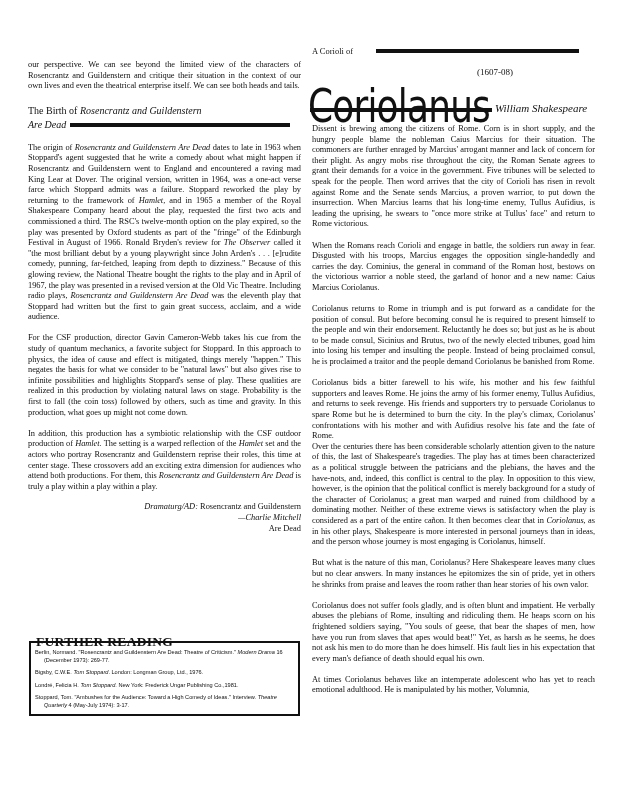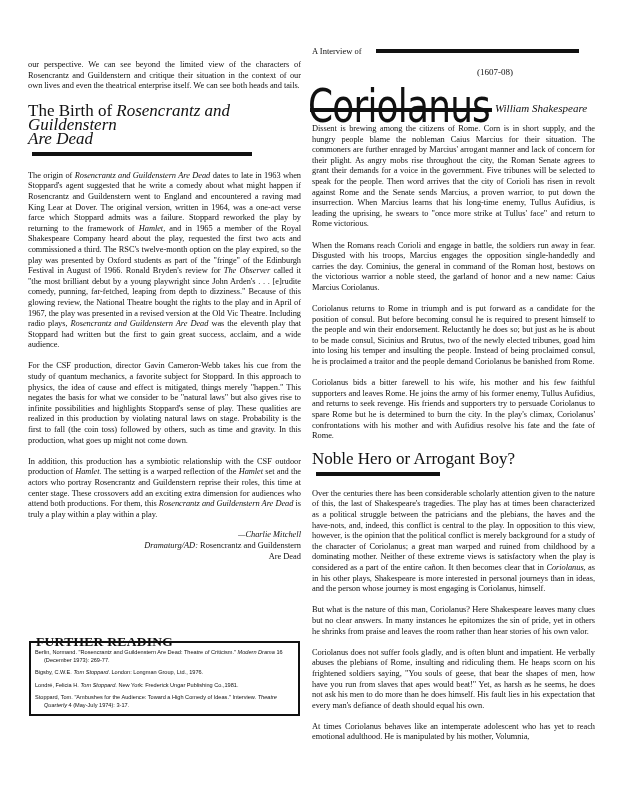--- a/index.html
+++ b/index.html
@@ -1,21 +1,21 @@
 <!DOCTYPE html>
 <html><head>
 <meta charset="utf-8">
 <style>
   html, body { margin: 0; padding: 0; background: #ffffff; }
   body { width: 620px; height: 800px; position: relative; overflow: hidden; color: #111; font-family: "Liberation Serif", "DejaVu Serif", serif; }
   .col { position: absolute; }
   .left { left: 28px; top: 60px; width: 273px; }
   p { margin: 0; font-size: 8.4px; line-height: 10.6px; text-align: justify; letter-spacing: -0.05px; }
   p + p { margin-top: 10.6px; }
-  .heading { font-size: 17px; line-height: 14px; margin: 0; font-weight: normal; }
+  .heading { font-size: 10px; line-height: 14px; margin: 0; font-weight: normal; }
   .h-birth { margin-top: 12px; margin-bottom: 11px; }
   .rule-inline { display: inline-block; height: 4px; background: #111; vertical-align: middle; margin-left: 4px; }
   .signature { margin-top: 10px; text-align: right; font-size: 8.4px; line-height: 10.6px; }
   .further-title { position: absolute; left: 28px; top: 626px; font-size: 13.5px; letter-spacing: 0.3px; margin: 8px; }
   .further-box { position: absolute; left: 29px; top: 641px; width: 271px; height: 75px; border: 2px solid #111; box-sizing: border-box; padding: 6px 4px 0 4px; font-family: "Liberation Sans", "DejaVu Sans", sans-serif; }
   .ref { font-size: 5.6px; line-height: 7.6px; margin-bottom: 5px; padding-left: 9px; text-indent: -9px; }
   .synopsis-of { position: absolute; left: 312px; top: 46px; font-size: 8.5px; }
   .top-rule { position: absolute; left: 376px; top: 49px; width: 203px; height: 4px; background: #111; }
   .title-word { position: absolute; left: 308px; top: 52px; font-family: "DejaVu Sans", sans-serif; font-size: 46px; line-height: 46px; letter-spacing: -1px; transform: scaleX(0.78); transform-origin: left top; font-weight: normal; }
   .dates { position: absolute; left: 477px; top: 67px; font-size: 9px; font-weight: normal; }
@@ -35,54 +35,51 @@
     <i>Are Dead</i><span class="rule-inline" style="width:220px"></span>
   </h2>
 
   <div>
       <p><span>The origin of </span><i>Rosencrantz and Guildenstern Are Dead</i><span> dates to late in 1963 when Stoppard's agent suggested that he write a comedy about what might happen if Rosencrantz and Guildenstern went to England and encountered a raving mad King Lear at Dover.  The original version, written in 1964, was a one-act verse farce which Stoppard admits was a failure.  Stoppard reworked the play by returning to the framework of </span><i>Hamlet</i><span>, and in 1965 a member of the Royal Shakespeare Company heard about the play, requested the first two acts and commissioned a third.  The RSC's twelve-month option on the play expired, so the play was presented by Oxford students as part of the "fringe" of the Edinburgh Festival in August of 1966.  Ronald Bryden's review for </span><i>The Observer</i><span> called it "the most brilliant debut by a young playwright since John Arden's . . . [e]rudite comedy, punning, far-fetched, leaping from depth to dizziness."  Because of this glowing review, the National Theatre bought the rights to the play and in April of 1967, the play was presented in a revised version at the Old Vic Theatre.  Including radio plays, </span><i>Rosencrantz and Guildenstern Are Dead</i><span> was the eleventh play that Stoppard had written but the first to gain great success, acclaim, and a wide audience.</span></p>
       <p><span>For the CSF production, director Gavin Cameron-Webb takes his cue from the study of quantum mechanics, a favorite subject for Stoppard.  In this approach to physics, the idea of cause and effect is mitigated, things merely "happen."  This negates the basis for what we consider to be "natural laws" but also gives rise to infinite possibilities and highlights Stoppard's sense of play.  These qualities are realized in this production by violating natural laws on stage.  Probability is the first to fall (the coin toss) followed by others, such as time and gravity.  In this production, what goes up might not come down.</span></p>
       <p><span>In addition, this production has a symbiotic relationship with the CSF outdoor production of </span><i>Hamlet</i><span>.  The setting is a warped reflection of the </span><i>Hamlet</i><span> set and the actors who portray Rosencrantz and Guildenstern reprise their roles, this time at center stage.  These crossovers add an exciting extra dimension for audiences who attend both productions.  For them, this </span><i>Rosencrantz and Guildenstern Are Dead</i><span> is truly a play within a play within a play.</span></p>
     </div>
 
   <div class="signature">
+    <div><i>Dramaturg/AD:</i><span> Rosencrantz and Guildenstern</span></div>
     <div><i>—Charlie Mitchell</i></div>
-    <div><i>Dramaturg/AD:</i><span> Rosencrantz and Guildenstern</span></div>
     <div>Are Dead</div>
   </div>
 </div>
 
 <h3 class="further-title">FURTHER READING</h3>
 <div class="further-box">
   <div>
       <div class="ref"><span>Berlin, Normand.  "Rosencrantz and Guildenstern Are Dead: Theatre of Criticism." </span><i>Modern Drama</i><span> 16 (December 1973): 269-77.</span></div>
       <div class="ref"><span>Bigsby, C.W.E.  </span><i>Tom Stoppard</i><span>.  London: Longman Group, Ltd., 1976.</span></div>
       <div class="ref"><span>Londré, Felicia H.  </span><i>Tom Stoppard</i><span>.  New York: Frederick Ungar Publishing Co.,1981.</span></div>
       <div class="ref"><span>Stoppard, Tom.  "Ambushes for the Audience: Toward a High Comedy of Ideas." Interview.  </span><i>Theatre Quarterly</i><span> 4 (May-July 1974): 3-17.</span></div>
     </div>
 </div>
 
-<div class="synopsis-of">A Interview of</div>
+<div class="synopsis-of">A Corioli of</div>
 <div class="top-rule"></div>
 <h1 class="title-word">Coriolanus</h1>
 <div class="dates">(1607-08)</div>
 <div class="bottom-rule"></div>
 <div class="author">William Shakespeare</div>
 
 <div class="right-body">
   <div>
       <p><span>Dissent is brewing among the citizens of Rome. Corn is in short supply, and the hungry people blame the nobleman Caius Marcius for their situation. The commoners are further enraged by Marcius'  arrogant manner and lack of concern for their plight.  As angry mobs rise throughout the city, the Roman Senate agrees to grant their demands for a voice in the government. Five tribunes will be selected to speak for the people.  Then word arrives that the city of Corioli has risen in revolt against Rome and the Senate sends Marcius, a proven warrior, to put down the insurrection.  When Marcius learns that his long-time enemy, Tullus Aufidius, is leading the uprising, he swears to "once more strike at Tullus' face" and return to Rome victorious.</span></p>
       <p><span>When the Romans reach Corioli and engage in battle, the soldiers run away in fear.  Disgusted with his troops, Marcius engages the opposition single-handedly and carries the day.  Cominius, the general in command of the Roman host, bestows on the victorious warrior a noble steed, the garland of honor and a new name: Caius Marcius Coriolanus.</span></p>
       <p><span>Coriolanus returns to Rome in triumph and is put forward as a candidate for the position of consul.  But before becoming consul he is required to present himself to the people and win their endorsement.  Reluctantly he does so; but just as he is about to be made consul, Sicinius and Brutus, two of the newly elected tribunes, goad him into losing his temper and insulting the people. Instead of being proclaimed consul, he is proclaimed a traitor and the people demand Coriolanus be banished from Rome.</span></p>
       <p><span>Coriolanus bids a bitter farewell to his wife,  his mother and his few faithful supporters and leaves Rome.  He joins the army of his former enemy, Tullus Aufidius, and returns to seek revenge.  His friends and supporters try to persuade Coriolanus to spare Rome but he is determined to burn the city.  In the play's climax, Coriolanus' confrontations with his mother and with Aufidius resolve his fate and the fate of  Rome.</span></p>
     </div>
 
-  <h2 class="heading h-noble">
-    <span>Noble Hero or Arrogant Boy?</span><span class="rule-inline" style="width:124px"></span>
-  </h2>
 
   <div>
       <p><span>Over the centuries there has been considerable scholarly attention given to the nature of this, the last of Shakespeare's tragedies.  The play has at times been characterized as a political  struggle between the patricians and the plebians, the haves and the have-nots, and, indeed, this conflict is central to the play.  In opposition to this view, however, is the opinion that the political conflict is merely background for a study of the character of Coriolanus; a great man warped and ruined from childhood by a dominating mother. Neither of these extreme views is satisfactory when the play is considered as a part of the entire cañon. It then becomes clear that in </span><i>Coriolanus</i><span>, as in his other plays, Shakespeare is more interested in personal journeys than in ideas, and the person whose journey is most engaging is Coriolanus, himself.</span></p>
       <p><span>But what is the nature of this man, Coriolanus?  Here Shakespeare leaves many clues but no clear answers.  In many instances he epitomizes the sin of pride, yet in others he shrinks from praise and leaves the room rather than hear stories of his own valor.</span></p>
       <p><span>Coriolanus does not suffer fools gladly, and is often blunt and impatient.  He verbally abuses the plebians of Rome, insulting and ridiculing them.   He heaps scorn on his frightened soldiers saying, "You souls of geese, that bear the shapes of men, how have you run from slaves that apes would beat!" Yet, as harsh as he seems, he does not ask his men to do more than he does himself. His fault lies in his expectation that every man's defiance of death should equal his own.</span></p>
       <p><span>At times Coriolanus behaves like an intemperate adolescent who has yet to reach emotional adulthood.  He is manipulated by his mother, Volumnia,</span></p>
     </div>
 </div>
 
 </body></html>

